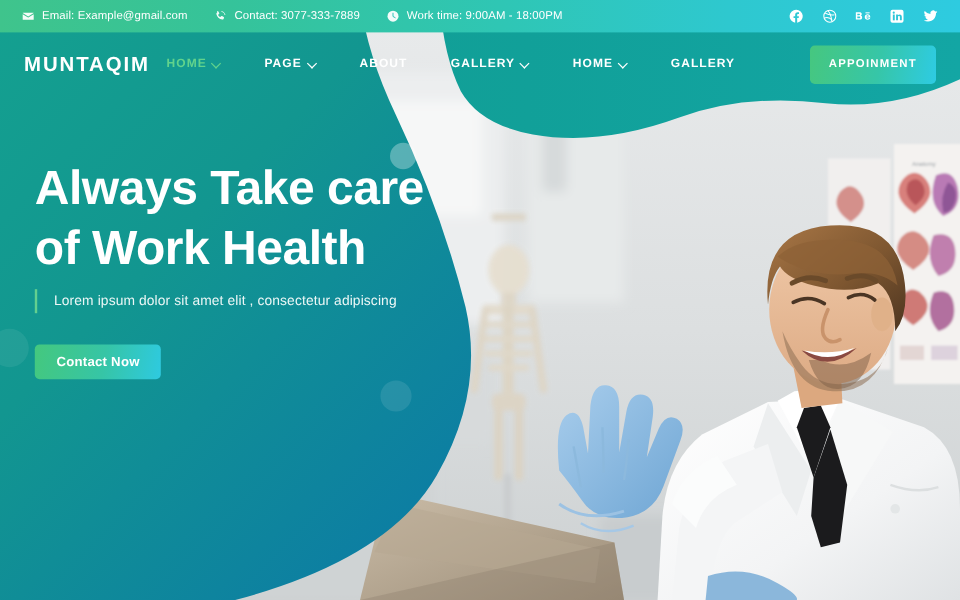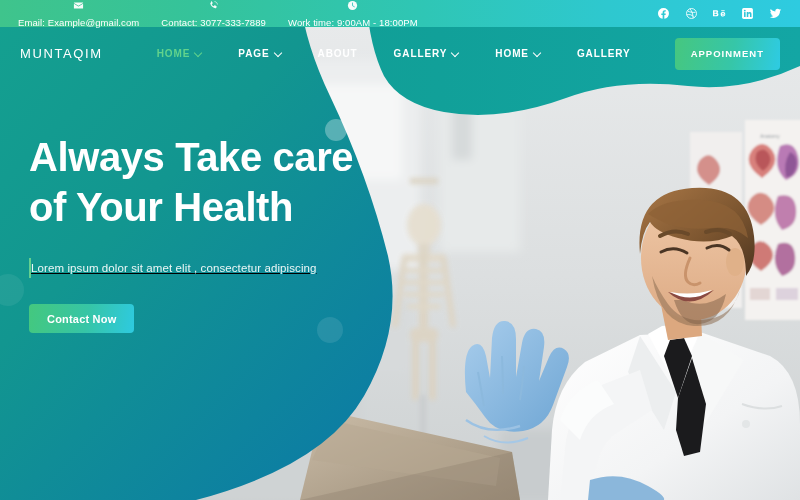--- a/index.html
+++ b/index.html
@@ -52,21 +52,20 @@
   }
   .topbar-left { display: flex; align-items: center; gap: 22px; }
   .info-item {
     display: flex;
     align-items: center;
     gap: 6px;
     color: #ffffff;
     font-size: 9.5px;
     letter-spacing: .1px;
     white-space: nowrap;
-    flex-direction: column;
   }
   .info-item .ico { display: flex; align-items: center; opacity: .95; }
   .topbar-right {
     margin-left: auto;
     display: flex;
     align-items: center;
     gap: 15px;
   }
   .soc {
     display: flex;
@@ -84,22 +83,22 @@
     width: 800px;
     height: 53px;
     display: flex;
     align-items: center;
     padding: 0 20px;
     box-sizing: border-box;
     z-index: 25;
   }
   .brand {
     color: #ffffff;
-    font-size: 13px;
-    font-weight: normal;
+    font-size: 17px;
+    font-weight: bold;
     letter-spacing: 1.6px;
     cursor: pointer;
   }
   .nav-menu {
     margin-left: auto;
     display: flex;
     align-items: center;
     gap: 24px;
   }
   .nav-item {
@@ -124,21 +123,21 @@
   .chev::before {
     content: "";
     position: absolute;
     left: 0; top: 1px;
     width: 5px; height: 5px;
     border-right: 1.4px solid currentColor;
     border-bottom: 1.4px solid currentColor;
     transform: rotate(45deg);
   }
   .appoint-btn {
-    margin-left: 20px;
+    margin-left: 38px;
     display: flex;
     align-items: center;
     justify-content: center;
     height: 27px;
     padding: 16px 16px;
     border-radius: 4px;
     border: 0;
     color: #ffffff;
     font-family: "Liberation Sans", sans-serif;
     font-size: 9.5px;
@@ -158,23 +157,23 @@
   }
   .hero-title {
     margin: 0;
     color: #ffffff;
     font-size: 40px;
     line-height: 50px;
     font-weight: bold;
     letter-spacing: -0.4px;
   }
   .hero-sub {
-    margin-top: 26px;
+    margin-top: 9px;
     border-left: 2px solid #63d08f;
-    text-decoration: underline;
+    padding-left: 14px;
   }
   .hero-sub p {
     margin: 0;
     color: #ecf7f6;
     font-size: 11.5px;
     line-height: 20px;
     letter-spacing: .1px;
   }
   .contact-btn {
     margin-top: 26px;
@@ -538,21 +537,21 @@
         <span>GALLERY</span>
       </div>
 
       <button class="appoint-btn">APPOINMENT</button>
     </nav>
   </div>
 
   <div class="hero">
     <h1 class="hero-title">
       <span>Always Take care</span><br>
-      <span>of Your Health</span>
+      <span>of Work Health</span>
     </h1>
 
     <div class="hero-sub">
       <p>
         <span>Lorem ipsum dolor sit amet elit , consectetur adipiscing</span><br>
       </p>
     </div>
 
     <button class="contact-btn">Contact Now</button>
   </div>

